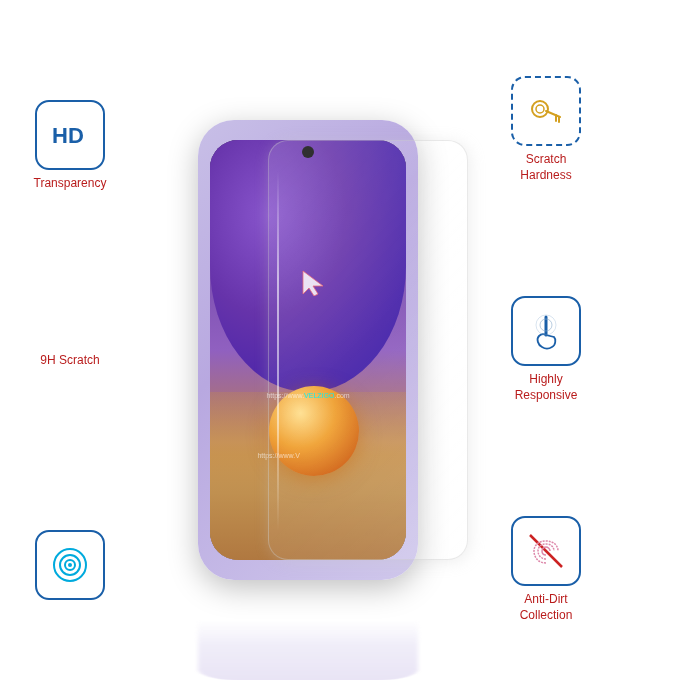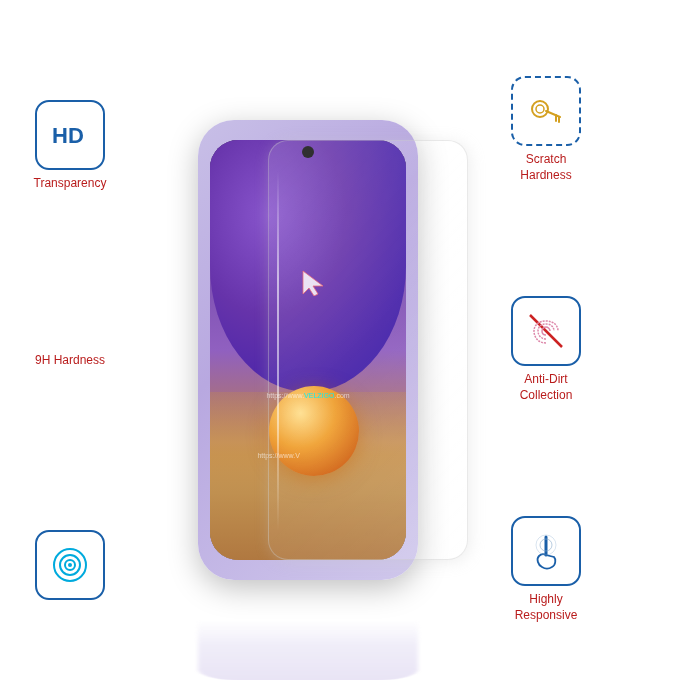--- a/index.html
+++ b/index.html
@@ -247,21 +247,21 @@
     <div class="feature-item">
       <div class="feature-icon-box">
         <svg viewBox="0 0 44 44" width="44" height="44">
           <text x="4" y="30" font-size="22" font-weight="bold" fill="#1a5fa8" font-family="Arial">HD</text>
         </svg>
       </div>
       <span class="feature-label">Transparency</span>
     </div>
 
     <div class="feature-item">
-      <span class="feature-label">9H Hardness</span>
+      <span class="feature-label">9H Scratch</span>
     </div>
 
 
     <div class="feature-item">
       <div class="feature-icon-box">
         <svg viewBox="0 0 44 44" width="44" height="44">
 
           <circle cx="22" cy="22" r="16" fill="none" stroke="#00aadd" stroke-width="2"></circle>
 
           <circle cx="22" cy="22" r="10" fill="none" stroke="#00aadd" stroke-width="2"></circle>
@@ -316,49 +316,49 @@
         </svg>
       </div>
       <div class="feature-label">
         <span>Scratch</span><br>
         <span>Hardness</span>
       </div>
     </div>
 
 
     <div class="feature-item">
+      <div class="feature-icon-box">
+        <svg viewBox="0 0 44 44" width="44" height="44">
+
+          <path d="M22 8 L22 26" stroke="#1a5fa8" stroke-width="3" stroke-linecap="round"></path>
+
+          <path d="M22 26 C22 26 18 24 15 27 C12 30 14 36 18 38 C21 40 25 40 28 38 C32 36 32 30 30 28 L22 26Z" fill="none" stroke="#1a5fa8" stroke-width="1.8"></path>
+
+          <circle cx="22" cy="16" r="6" fill="none" stroke="#88aacc" stroke-width="1" opacity="0.6"></circle>
+          <circle cx="22" cy="16" r="10" fill="none" stroke="#88aacc" stroke-width="0.8" opacity="0.4"></circle>
+        </svg>
+      </div>
+      <div class="feature-label">
+        <span>Highly</span><br>
+        <span>Responsive</span>
+      </div>
+    </div>
+
+    <div class="feature-item">
       <div class="feature-icon-box" style="position:relative;overflow:hidden;">
         <svg viewBox="0 0 44 44" width="44" height="44">
 
           <line x1="6" y1="6" x2="38" y2="38" stroke="#cc2222" stroke-width="2.5"></line>
 
           <path d="M22 34 C14 34 10 28 10 22 C10 16 15 12 22 12 C29 12 34 16 34 22" fill="none" stroke="#dd88aa" stroke-width="1.5" stroke-dasharray="2,1"></path>
           <path d="M22 30 C17 30 14 26 14 22 C14 18 17 15 22 15 C27 15 30 18 30 22" fill="none" stroke="#dd88aa" stroke-width="1.5" stroke-dasharray="2,1"></path>
           <path d="M22 26 C19 26 18 24 18 22 C18 20 20 18 22 18 C24 18 26 20 26 22" fill="none" stroke="#dd88aa" stroke-width="1.5"></path>
         </svg>
       </div>
       <div class="feature-label">
         <span>Anti-Dirt</span><br>
         <span>Collection</span>
       </div>
     </div>
 
-    <div class="feature-item">
-      <div class="feature-icon-box">
-        <svg viewBox="0 0 44 44" width="44" height="44">
-
-          <path d="M22 8 L22 26" stroke="#1a5fa8" stroke-width="3" stroke-linecap="round"></path>
-
-          <path d="M22 26 C22 26 18 24 15 27 C12 30 14 36 18 38 C21 40 25 40 28 38 C32 36 32 30 30 28 L22 26Z" fill="none" stroke="#1a5fa8" stroke-width="1.8"></path>
-
-          <circle cx="22" cy="16" r="6" fill="none" stroke="#88aacc" stroke-width="1" opacity="0.6"></circle>
-          <circle cx="22" cy="16" r="10" fill="none" stroke="#88aacc" stroke-width="0.8" opacity="0.4"></circle>
-        </svg>
-      </div>
-      <div class="feature-label">
-        <span>Highly</span><br>
-        <span>Responsive</span>
-      </div>
-    </div>
-
   </div>
 
 </div>
 
 </body></html>

